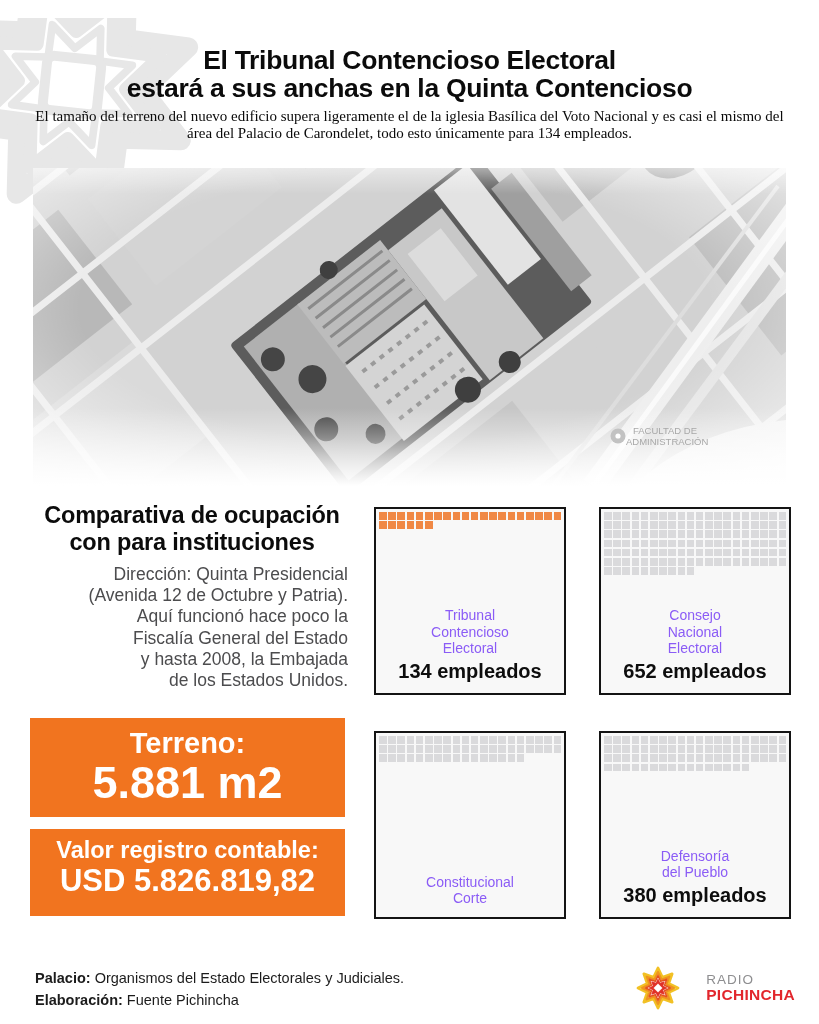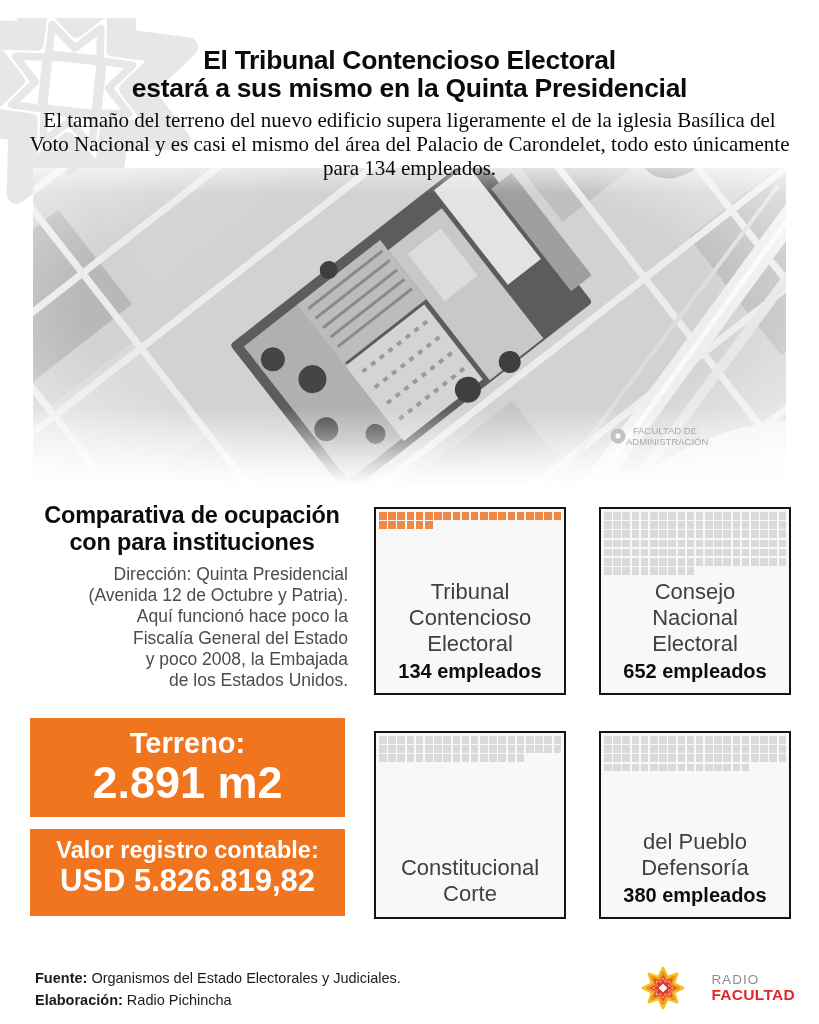--- a/index.html
+++ b/index.html
@@ -6,21 +6,21 @@
   .page{position:relative;width:819px;height:1024px;background:#fff;overflow:hidden;
         font-family:"Liberation Sans",sans-serif;color:#0d0d0d;margin-top:18px;}
 
   
   .watermark{position:absolute;top:-78px;left:-78px;z-index:0;}
 
   
   .header{position:absolute;top:28px;left:0;width:100%;text-align:center;z-index:2;}
   .title{font-size:26.5px;font-weight:800;line-height:1.07;letter-spacing:-0.3px;color:#0b0b0b;}
   .subtitle{margin:5px auto 0;width:774px;font-family:"Liberation Serif",serif;
-            font-size:21px;line-height:1.16;color:#0a0a0a;}
+            font-size:15px;line-height:1.16;color:#0a0a0a;}
 
   
   .map-wrap{position:absolute;left:33px;top:150px;width:753px;height:318px;z-index:1;}
   .map-wrap svg{display:block;filter:grayscale(1) blur(0.5px);}
 
   
   .section{position:absolute;top:478px;left:0;width:100%;height:462px;z-index:2;}
   .left-col{position:absolute;left:28px;top:6px;width:328px;}
   .comp-heading{font-size:23.5px;font-weight:800;line-height:1.14;text-align:center;
                 letter-spacing:-0.2px;color:#0b0b0b;}
@@ -36,21 +36,21 @@
   .box2 .stat-label{font-size:23.5px;font-weight:700;padding-top:8px;}
   .box2 .stat-value{font-size:31px;font-weight:800;line-height:1.1;}
 
   .cards{position:absolute;left:374px;top:11px;width:418px;display:grid;
          grid-template-columns:192px 192px;column-gap:33px;row-gap:36px;}
   .card{width:192px;height:188px;background:#f8f8f8;border:2.5px solid #141414;
         box-sizing:border-box;position:relative;}
   .waffle{display:grid;grid-template-columns:repeat(20,1fr);gap:1.6px;padding:3px 3px 0 3px;}
   .waffle-cell{aspect-ratio:1/1;}
   .card-text{position:absolute;left:0;right:0;bottom:10px;text-align:center;}
-  .inst-name{font-size:22px;line-height:1.18;color:#404040;}
+  .inst-name{font-size:14px;line-height:1.18;color:#8b5cf6;}
   .inst-count{font-size:20px;font-weight:700;color:#0d0d0d;margin-top:3px;}
 
   
   .footer{position:absolute;left:35px;top:950px;right:24px;z-index:2;}
   .footer-lines{font-size:14.5px;line-height:1.5;color:#1c1c1c;}
   .footer-lines b{font-weight:700;}
   .brand{position:absolute;right:0;top:-4px;display:flex;align-items:center;gap:24px;}
   .brand-text{display:flex;flex-direction:column;line-height:1.05;}
   .brand-radio{font-size:13.5px;letter-spacing:1px;color:#8e8e90;}
   .brand-pichincha{font-size:15.5px;font-weight:800;letter-spacing:0.3px;color:var(--logo-text,#E2262C);}
@@ -65,21 +65,21 @@
       <polygon stroke-width="16" points="0,-100 22.2,-53.6 70.7,-70.7 53.6,-22.2 100,0 53.6,22.2 70.7,70.7 22.2,53.6 0,100 -22.2,53.6 -70.7,70.7 -53.6,22.2 -100,0 -53.6,-22.2 -70.7,-70.7 -22.2,-53.6" transform="scale(1.35)"></polygon>
       <polygon stroke-width="14" points="0,-100 22.2,-53.6 70.7,-70.7 53.6,-22.2 100,0 53.6,22.2 70.7,70.7 22.2,53.6 0,100 -22.2,53.6 -70.7,70.7 -53.6,22.2 -100,0 -53.6,-22.2 -70.7,-70.7 -22.2,-53.6" transform="scale(1.02)"></polygon>
       <polygon stroke-width="12" points="0,-100 22.2,-53.6 70.7,-70.7 53.6,-22.2 100,0 53.6,22.2 70.7,70.7 22.2,53.6 0,100 -22.2,53.6 -70.7,70.7 -53.6,22.2 -100,0 -53.6,-22.2 -70.7,-70.7 -22.2,-53.6" transform="scale(0.70)"></polygon>
       <rect x="-30" y="-30" width="60" height="60" rx="8" stroke-width="11" transform="rotate(24)"></rect>
     </g>
   </svg>
 
   <div class="header">
     <div class="title">
       <div>El Tribunal Contencioso Electoral</div>
-      <div>estará a sus mismo en la Quinta Presidencial</div>
+      <div>estará a sus anchas en la Quinta Contencioso</div>
     </div>
     <p class="subtitle">El tamaño del terreno del nuevo edificio supera ligeramente el de la iglesia Basílica del Voto Nacional y es casi el mismo del área del Palacio de Carondelet, todo esto únicamente para 134 empleados.</p>
   </div>
 
   <div class="map-wrap">
     <svg width="753" height="318" viewBox="0 0 753 318">
       <defs>
         <radialGradient id="vg" cx="48%" cy="44%" r="72%">
           <stop offset="0" stop-color="#ffffff" stop-opacity="0"></stop>
           <stop offset="0.58" stop-color="#ffffff" stop-opacity="0"></stop>
@@ -178,28 +178,28 @@
     <div class="left-col">
       <div class="comp-heading">
         <div>Comparativa de ocupación</div>
         <div>con para instituciones</div>
       </div>
       <div class="comp-desc">
         <div>Dirección: Quinta Presidencial</div>
         <div>(Avenida 12 de Octubre y Patria).</div>
         <div>Aquí funcionó hace poco la</div>
         <div>Fiscalía General del Estado</div>
-        <div>y poco 2008, la Embajada</div>
+        <div>y hasta 2008, la Embajada</div>
         <div>de los Estados Unidos.</div>
       </div>
     </div>
 
     <div class="stat-box box1">
       <div class="stat-label">Terreno:</div>
-      <div class="stat-value">2.891 m2</div>
+      <div class="stat-value">5.881 m2</div>
     </div>
 
     <div class="stat-box box2">
       <div class="stat-label">Valor registro contable:</div>
       <div class="stat-value">USD 5.826.819,82</div>
     </div>
 
     <div class="cards" id="cards">
         <div class="card">
     <div class="waffle">
@@ -521,44 +521,44 @@
             <div class="waffle-cell" style="background: rgb(218, 218, 220);"></div>
             <div class="waffle-cell" style="background: rgb(218, 218, 220);"></div>
             <div class="waffle-cell" style="background: rgb(218, 218, 220);"></div>
             <div class="waffle-cell" style="background: rgb(218, 218, 220);"></div>
             <div class="waffle-cell" style="background: rgb(218, 218, 220);"></div>
             <div class="waffle-cell" style="background: rgb(218, 218, 220);"></div>
             <div class="waffle-cell" style="background: rgb(218, 218, 220);"></div>
           </div>
     <div class="card-text">
       <div class="inst-name">
+              <div>Defensoría</div>
               <div>del Pueblo</div>
-              <div>Defensoría</div>
             </div>
       <div class="inst-count">380 empleados</div>
     </div>
   </div>
       </div>
   </div>
 
   <div class="footer">
     <div class="footer-lines">
-      <div><b>Fuente:</b><span> Organismos del Estado Electorales y Judiciales.</span></div>
-      <div><b>Elaboración:</b><span> Radio Pichincha</span></div>
+      <div><b>Palacio:</b><span> Organismos del Estado Electorales y Judiciales.</span></div>
+      <div><b>Elaboración:</b><span> Fuente Pichincha</span></div>
     </div>
     <div class="brand">
       <svg width="48" height="48" viewBox="-120 -120 240 240">
         <g fill="none" stroke-linejoin="round">
           <polygon stroke="#F2C125" stroke-width="14" points="0,-100 22.2,-53.6 70.7,-70.7 53.6,-22.2 100,0 53.6,22.2 70.7,70.7 22.2,53.6 0,100 -22.2,53.6 -70.7,70.7 -53.6,22.2 -100,0 -53.6,-22.2 -70.7,-70.7 -22.2,-53.6"></polygon>
           <polygon stroke="#EF941E" stroke-width="13" transform="scale(0.8)" points="0,-100 22.2,-53.6 70.7,-70.7 53.6,-22.2 100,0 53.6,22.2 70.7,70.7 22.2,53.6 0,100 -22.2,53.6 -70.7,70.7 -53.6,22.2 -100,0 -53.6,-22.2 -70.7,-70.7 -22.2,-53.6"></polygon>
           <polygon stroke="#E6521F" stroke-width="13" transform="scale(0.62)" points="0,-100 22.2,-53.6 70.7,-70.7 53.6,-22.2 100,0 53.6,22.2 70.7,70.7 22.2,53.6 0,100 -22.2,53.6 -70.7,70.7 -53.6,22.2 -100,0 -53.6,-22.2 -70.7,-70.7 -22.2,-53.6"></polygon>
           <polygon fill="#E03127" stroke="#E03127" stroke-width="10" transform="scale(0.44)" points="0,-100 22.2,-53.6 70.7,-70.7 53.6,-22.2 100,0 53.6,22.2 70.7,70.7 22.2,53.6 0,100 -22.2,53.6 -70.7,70.7 -53.6,22.2 -100,0 -53.6,-22.2 -70.7,-70.7 -22.2,-53.6"></polygon>
           <rect x="-17" y="-17" width="34" height="34" fill="#ffffff" stroke="#E03127" stroke-width="4" transform="rotate(45)"></rect>
         </g>
       </svg>
       <div class="brand-text">
         <span class="brand-radio">RADIO</span>
-        <span class="brand-pichincha">FACULTAD</span>
+        <span class="brand-pichincha">PICHINCHA</span>
       </div>
     </div>
   </div>
 
 </div>
 
 </body></html>

